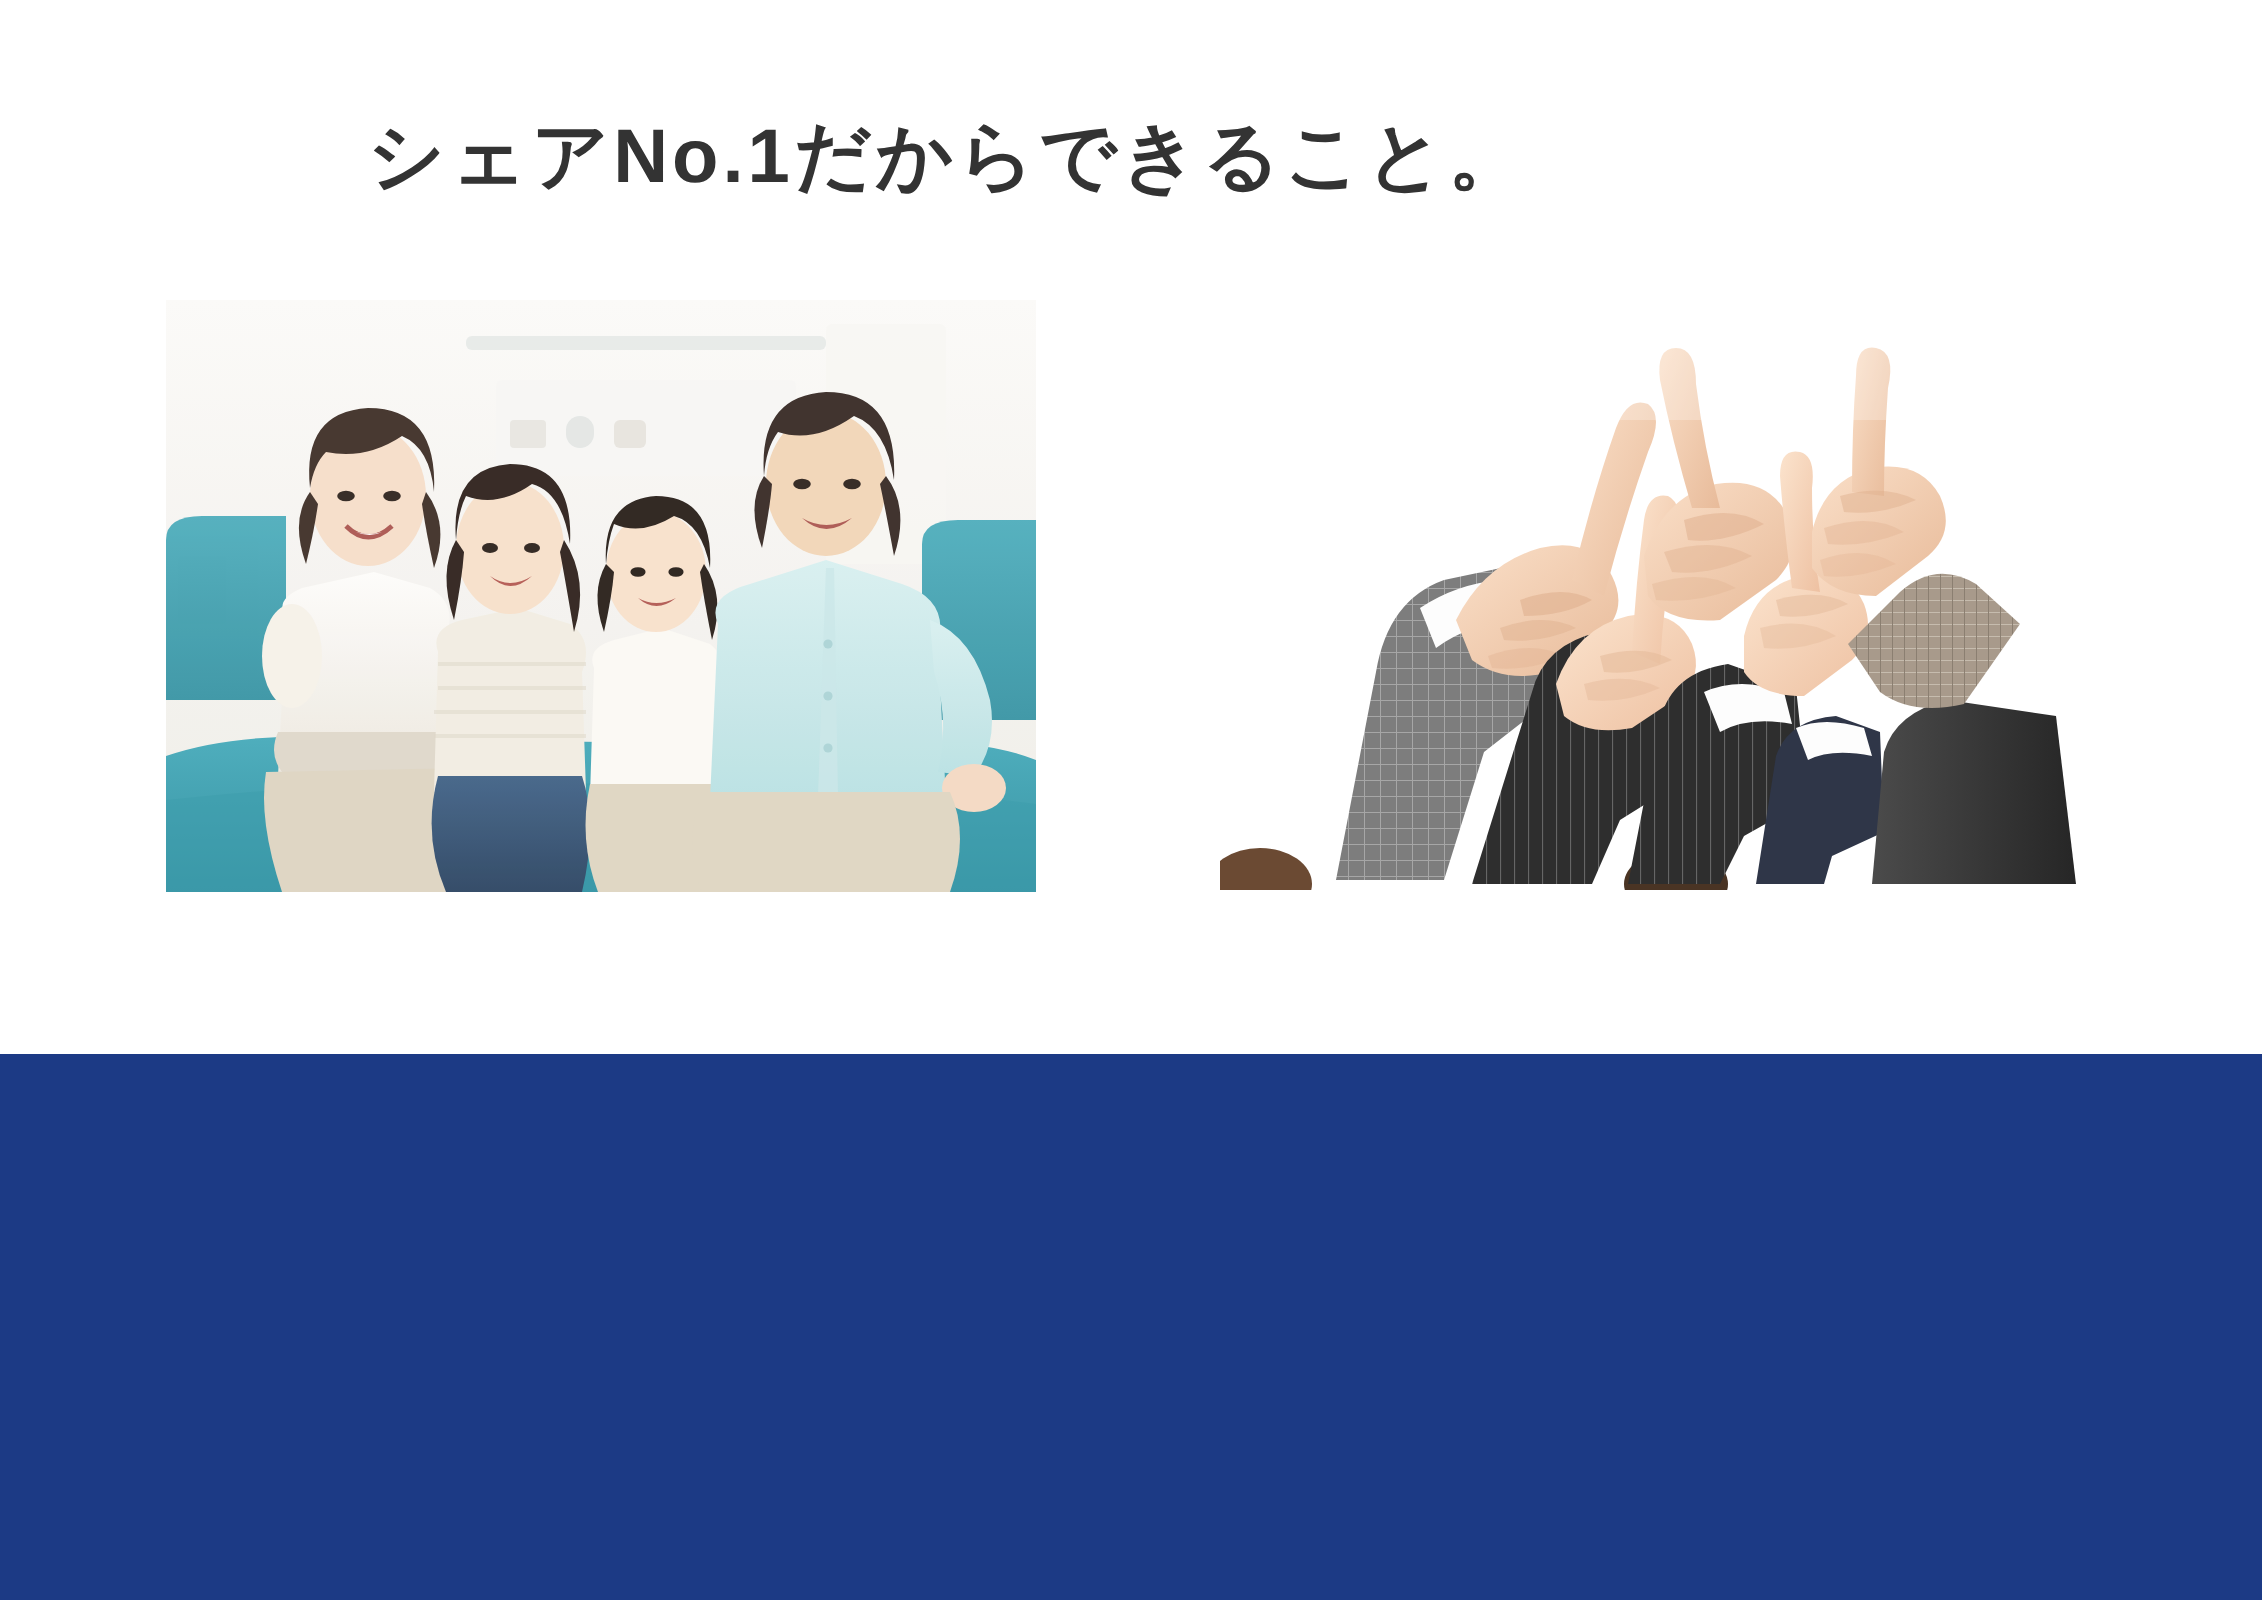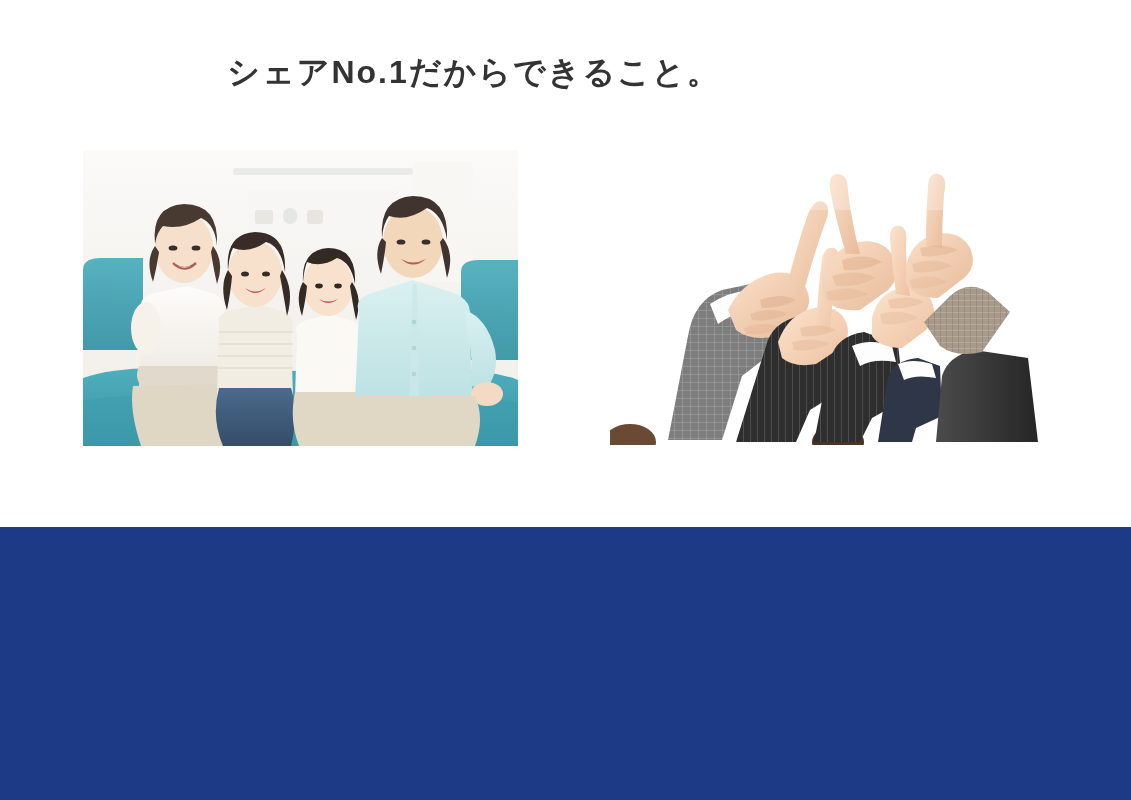--- a/index.html
+++ b/index.html
@@ -16,21 +16,21 @@
     position: relative;
   }
 
   
   .page-title {
     position: absolute;
     left: 0;
     top: 34px;
     width: 948px;
     text-align: center;
-    font-size: 32px;
+    font-size: 38px;
     font-weight: 700;
     color: #333333;
     letter-spacing: 2px;
     line-height: 1.1;
     white-space: nowrap;
   }
 
   
   .media-row {
     position: absolute;

